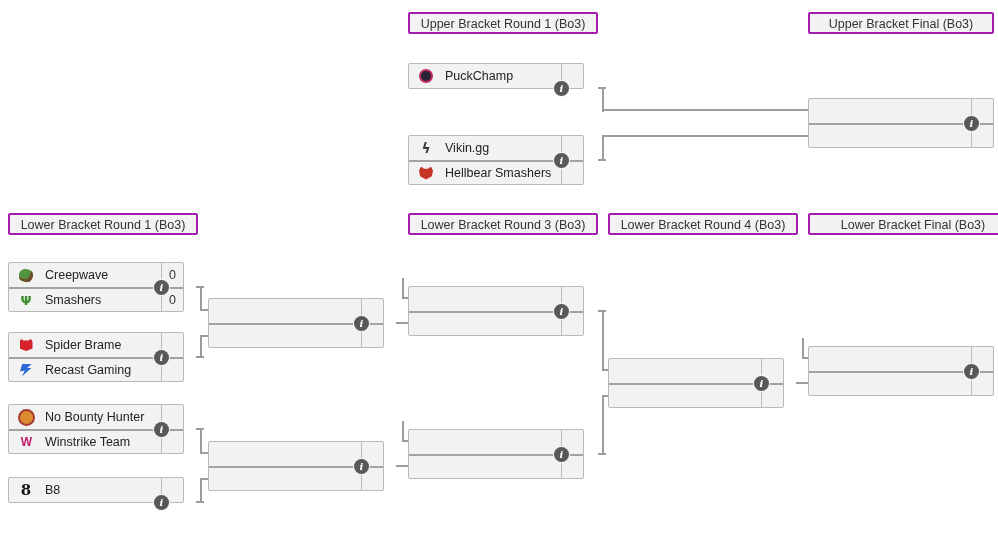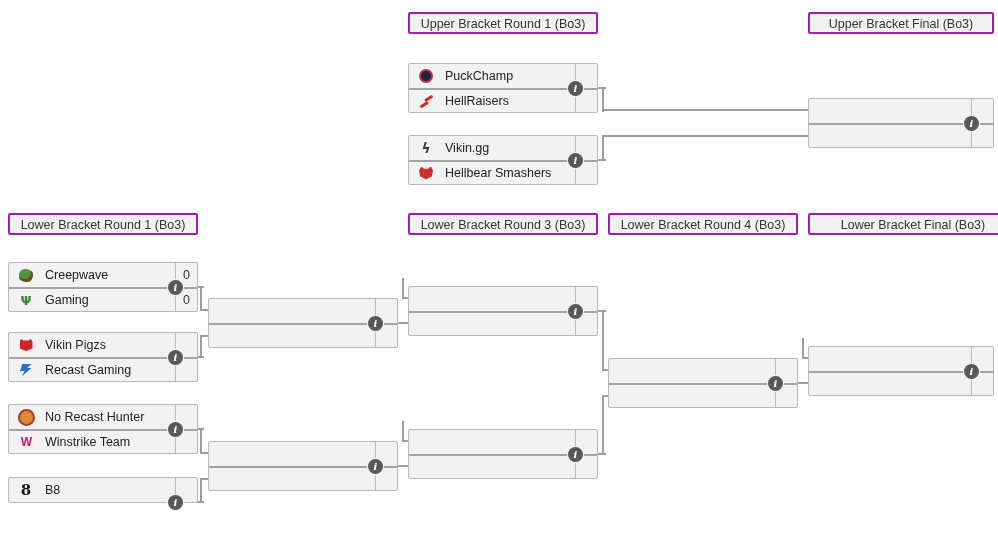--- a/index.html
+++ b/index.html
@@ -6,21 +6,21 @@
   body{font-family:"Liberation Sans",sans-serif;}
   .stage{position:relative;width:998px;height:535px;background:#ffffff;overflow:hidden;}
   *{box-sizing:border-box;}
 
   
   .hdr{position:absolute;height:22px;width:190px;background:#f2f2f2;border:2px solid #a21caf;
        border-radius:2px;font-size:12.5px;color:#333;text-align:center;line-height:20px;
        white-space:nowrap;overflow:hidden;}
 
   
-  .match{position:absolute;width:190px;background:#f2f2f2;border:1px solid #b9b9b9;
+  .match{position:absolute;width:176px;background:#f2f2f2;border:1px solid #b9b9b9;
          border-radius:2px;z-index:2;}
   .trow{position:relative;height:24px;display:flex;align-items:center;}
   .trow + .trow{border-top:2px solid #a3a3a3;}
   .logo{width:18px;height:18px;margin-left:8px;display:flex;align-items:center;justify-content:center;flex:none;}
   .tname{font-size:12.5px;color:#222;margin-left:10px;flex:1;white-space:nowrap;overflow:hidden;}
   .score{width:22px;align-self:stretch;border-left:1px solid #bcbcbc;display:flex;align-items:center;
          justify-content:center;font-size:12.5px;color:#333;flex:none;}
 
   
   .info{position:absolute;right:14px;top:17px;width:15px;height:15px;border-radius:50%;
@@ -107,25 +107,20 @@
   <div class="line" style="left:402px;top:440px;width:8px;height:2px"></div>
   <div class="line" style="left:802px;top:338px;width:2px;height:21px"></div>
   <div class="line" style="left:802px;top:357px;width:8px;height:2px"></div>
 
   <div class="match" style="left:408px;top:63px">
     <div class="trow">
       <span class="logo" data-logo="puckchamp-icon"></span>
       <span class="tname">PuckChamp</span>
       <span class="score"></span>
     </div>
-    <div class="trow">
-      <span class="logo" data-logo="hellraisers-icon"></span>
-      <span class="tname">HellRaisers</span>
-      <span class="score"></span>
-    </div>
     <div class="info"></div>
   </div>
 
   <div class="match" style="left:408px;top:135px">
     <div class="trow">
       <span class="logo" data-logo="vikin-icon"></span>
       <span class="tname">Vikin.gg</span>
       <span class="score"></span>
     </div>
     <div class="trow">
@@ -151,44 +146,44 @@
   </div>
 
   <div class="match" style="left:8px;top:262px">
     <div class="trow">
       <span class="logo" data-logo="creepwave-icon"></span>
       <span class="tname">Creepwave</span>
       <span class="score">0</span>
     </div>
     <div class="trow">
       <span class="logo" data-logo="tequila-icon"></span>
-      <span class="tname">Gaming</span>
+      <span class="tname">Smashers</span>
       <span class="score">0</span>
     </div>
     <div class="info"></div>
   </div>
 
   <div class="match" style="left:8px;top:332px">
     <div class="trow">
       <span class="logo" data-logo="spiderpigzs-icon"></span>
-      <span class="tname">Vikin Pigzs</span>
+      <span class="tname">Spider Brame</span>
       <span class="score"></span>
     </div>
     <div class="trow">
       <span class="logo" data-logo="recast-icon"></span>
       <span class="tname">Recast Gaming</span>
       <span class="score"></span>
     </div>
     <div class="info"></div>
   </div>
 
   <div class="match" style="left:8px;top:404px">
     <div class="trow">
       <span class="logo" data-logo="nobounty-icon"></span>
-      <span class="tname">No Recast Hunter</span>
+      <span class="tname">No Bounty Hunter</span>
       <span class="score"></span>
     </div>
     <div class="trow">
       <span class="logo" data-logo="winstrike-icon"></span>
       <span class="tname">Winstrike Team</span>
       <span class="score"></span>
     </div>
     <div class="info"></div>
   </div>
 

